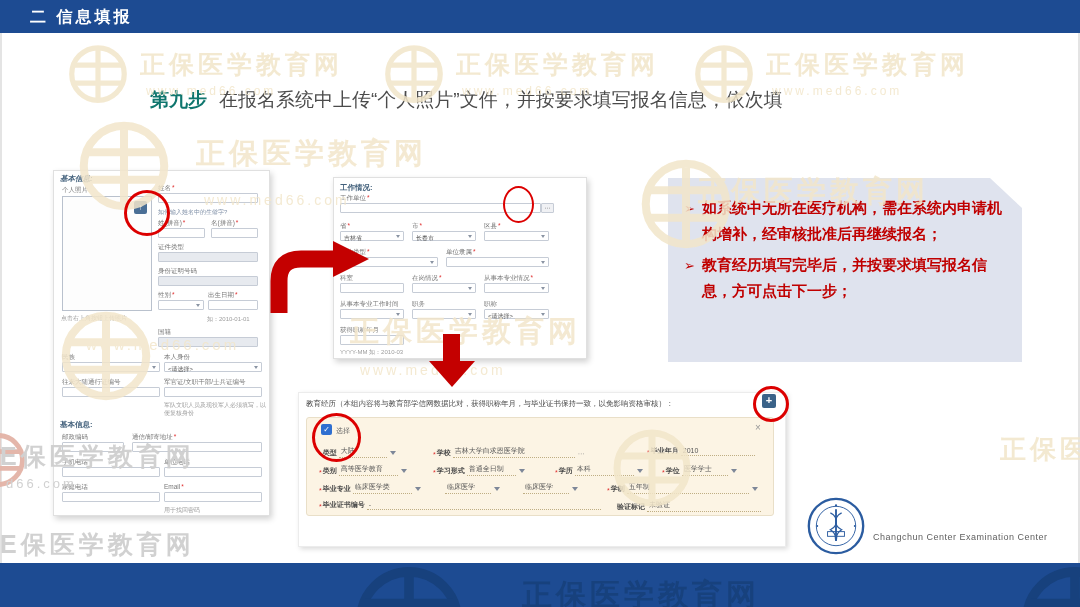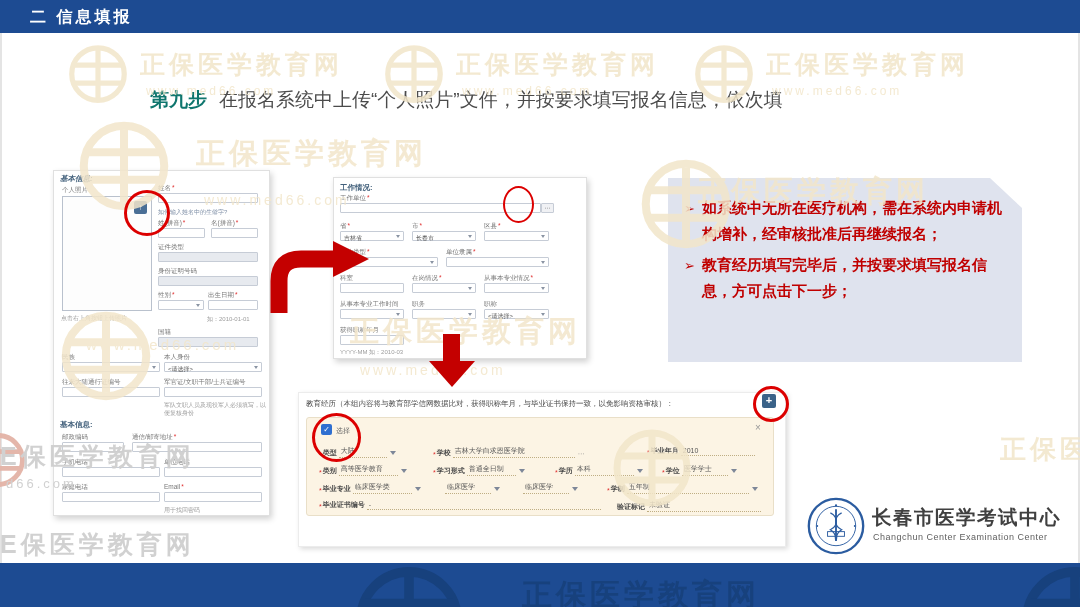--- a/index.html
+++ b/index.html
@@ -319,21 +319,20 @@
       <circle cx="32" cy="32" r="21" fill="none" stroke="#2b5ca0" stroke-width="1"></circle>
       <path d="M32 14 L32 48" stroke="#2b5ca0" stroke-width="2" fill="none"></path>
       <path d="M26 18 C38 24 26 30 38 36 C30 41 34 44 32 47" stroke="#2b5ca0" stroke-width="1.4" fill="none"></path>
       <path d="M38 18 C26 24 38 30 26 36 C34 41 30 44 32 47" stroke="#2b5ca0" stroke-width="1.4" fill="none"></path>
       <rect x="23" y="38" width="18" height="5" fill="none" stroke="#2b5ca0" stroke-width="1"></rect>
       <circle cx="32" cy="10" r="1.2" fill="#2b5ca0"></circle>
         <circle cx="12" cy="32" r="1" fill="#2b5ca0"></circle>
         <circle cx="52" cy="32" r="1" fill="#2b5ca0"></circle>
     </svg>
   </div>
-  <div class="abs logo-cn">长春市医学考试中心</div>
   <div class="abs logo-en">Changchun  Center  Examination  Center</div>
 
   <div class="wm creamc" style="left:68px;top:36px;">
     <svg style="position:absolute;left:0;top:8px;" width="60" height="60" viewBox="0 0 40 40">
         <circle cx="20" cy="20" r="17.5" fill="none" stroke="currentColor" stroke-width="3.5"></circle>
         <path d="M20 4 V36 M4 14 H36 M4 26 H36" stroke="currentColor" stroke-width="3.5" fill="none"></path>
       </svg>
     <span class="wm-text" style="left:72px;top:12px;font-size:25px;">正保医学教育网</span>
     <span class="wm-url" style="left:78px;top:48px;font-size:12px;">www.med66.com</span>
   </div>

